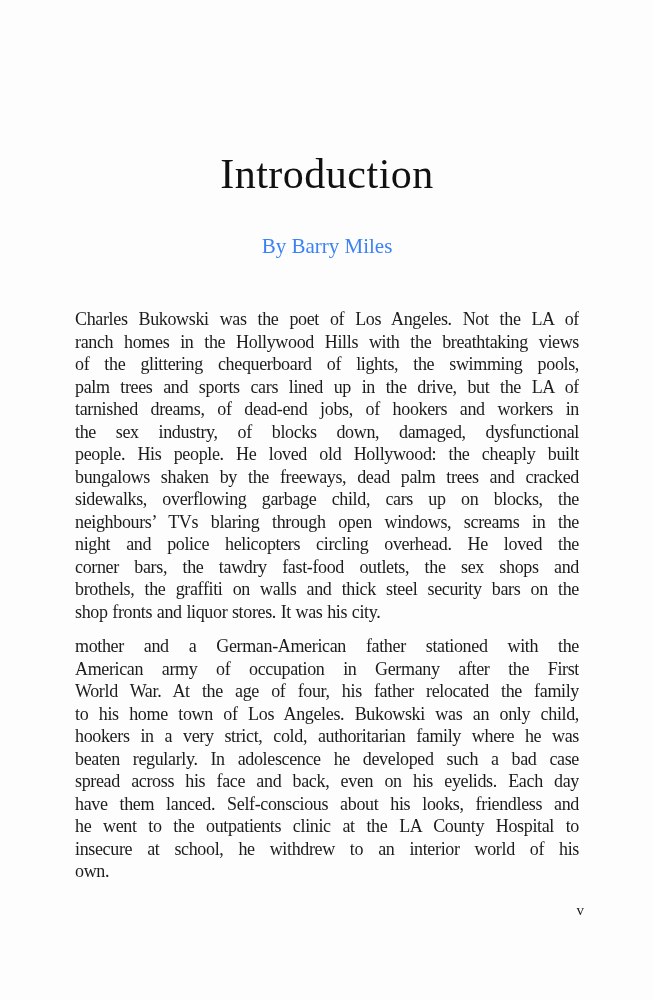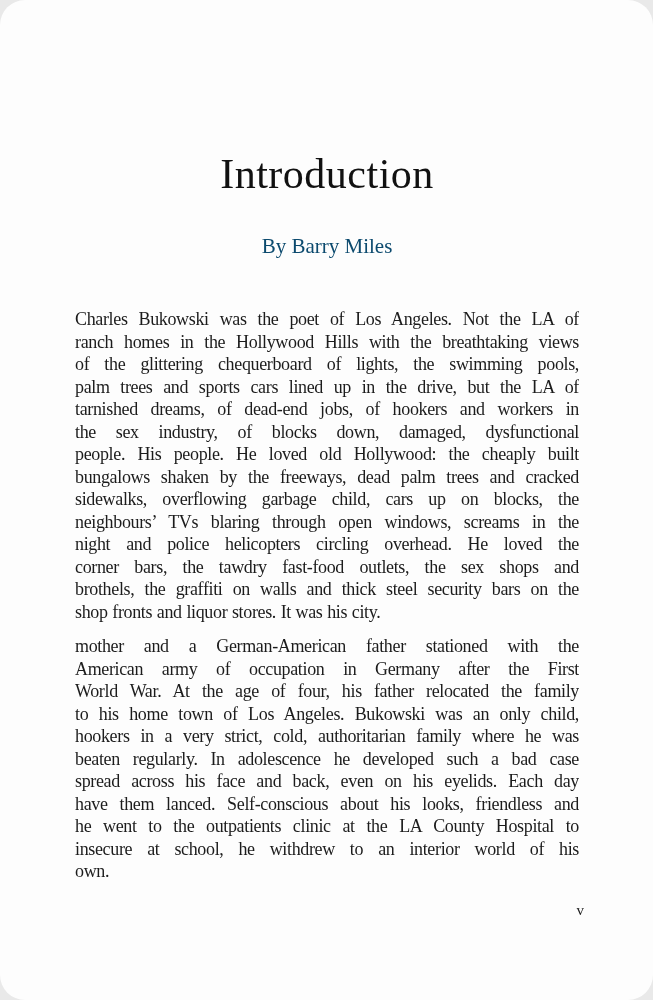--- a/index.html
+++ b/index.html
@@ -26,21 +26,21 @@
     font-weight: normal;
     text-align: center;
     color: #111111;
     letter-spacing: 0.5px;
   }
   .byline {
     margin-top: 34px;
     font-size: 21px;
     line-height: 28px;
     text-align: center;
-    color: #0c4a6e;
+    color: #3b82f6;
   }
   .body-text {
     margin-top: 48px;
     font-size: 18px;
     letter-spacing: -0.35px;
     word-spacing: 0.5px;
   }
   .paragraph { margin: 12px; }
   .line {
     height: 22.5px;
@@ -61,21 +61,21 @@
     padding-right: 7px;
     text-align: right;
     font-size: 15px;
     line-height: 18px;
     color: #1c1c1c;
   }
 </style>
 </head>
 <body>
 
-<div class="page" style="background: rgb(253, 253, 253); color: rgb(28, 28, 28); border-radius: 25px;">
+<div class="page" style="background: rgb(253, 253, 253); color: rgb(28, 28, 28);">
   <h1 class="title">Introduction</h1>
   <div class="byline">By Barry Miles</div>
   <div class="body-text">
       <div class="paragraph">
         <div class="line">Charles Bukowski was the poet of Los Angeles. Not the LA of</div>
         <div class="line">ranch homes in the Hollywood Hills with the breathtaking views</div>
         <div class="line">of the glittering chequerboard of lights, the swimming pools,</div>
         <div class="line">palm trees and sports cars lined up in the drive, but the LA of</div>
         <div class="line">tarnished dreams, of dead-end jobs, of hookers and workers in</div>
         <div class="line">the sex industry, of blocks down, damaged, dysfunctional</div>

